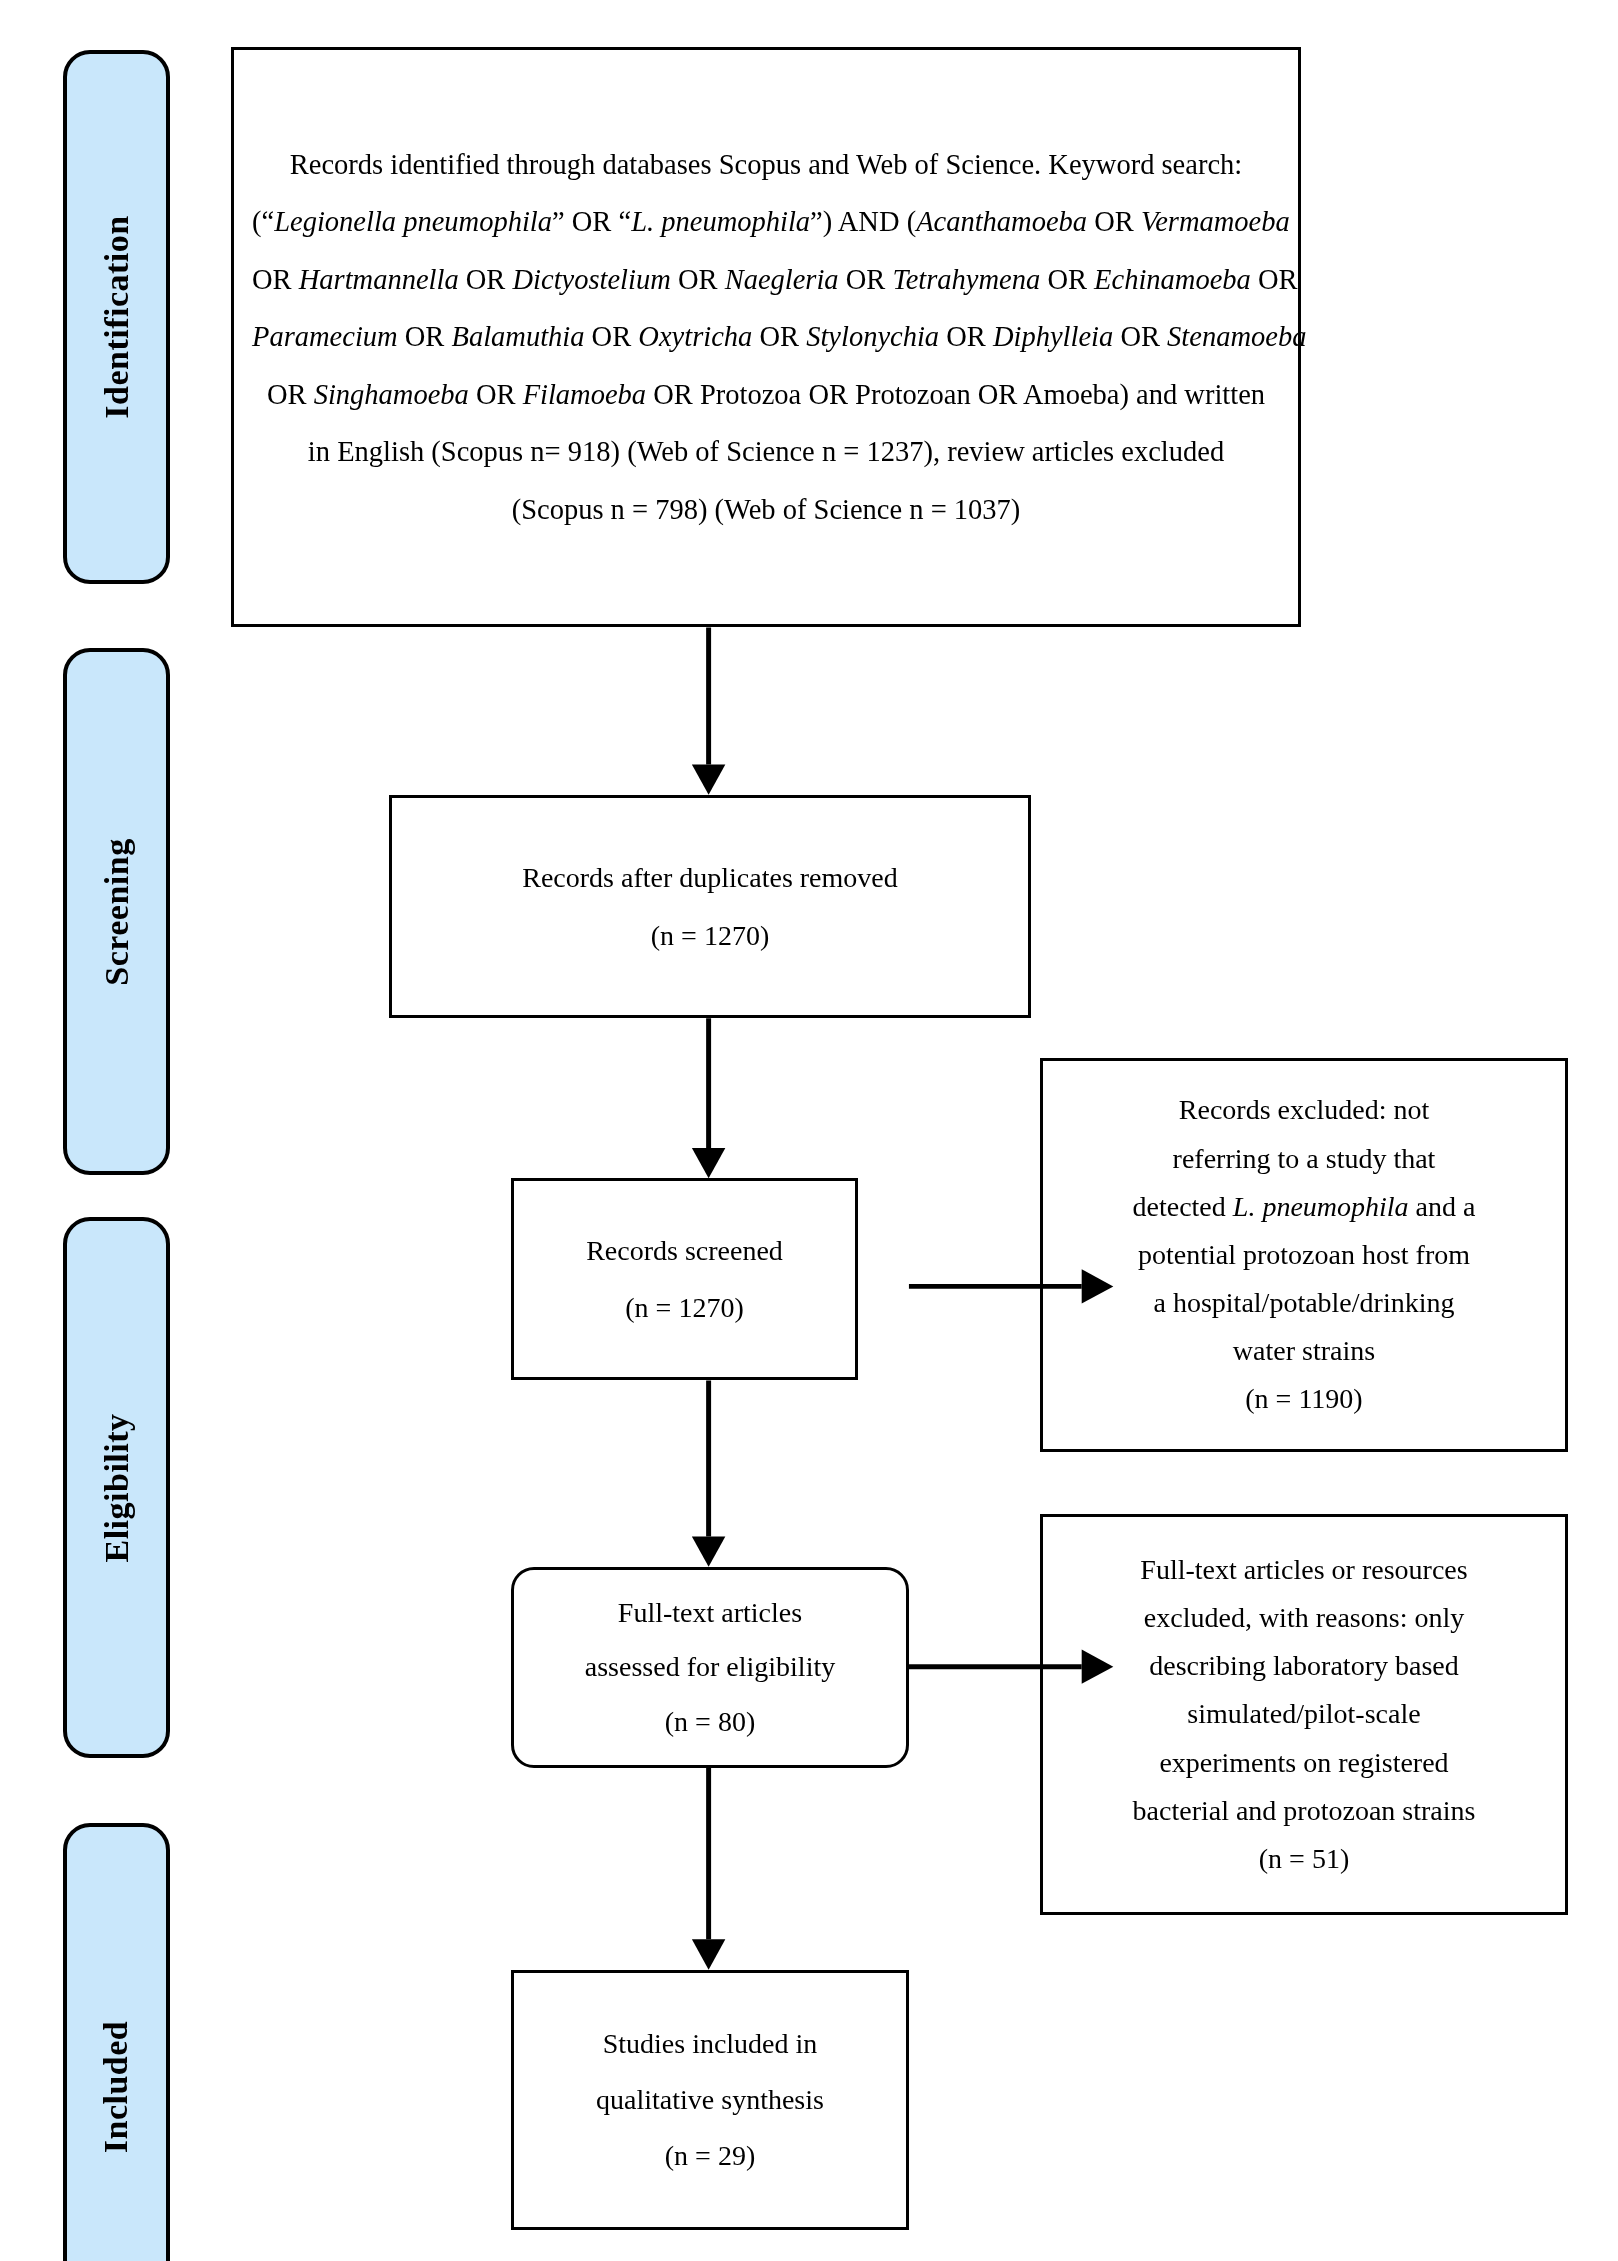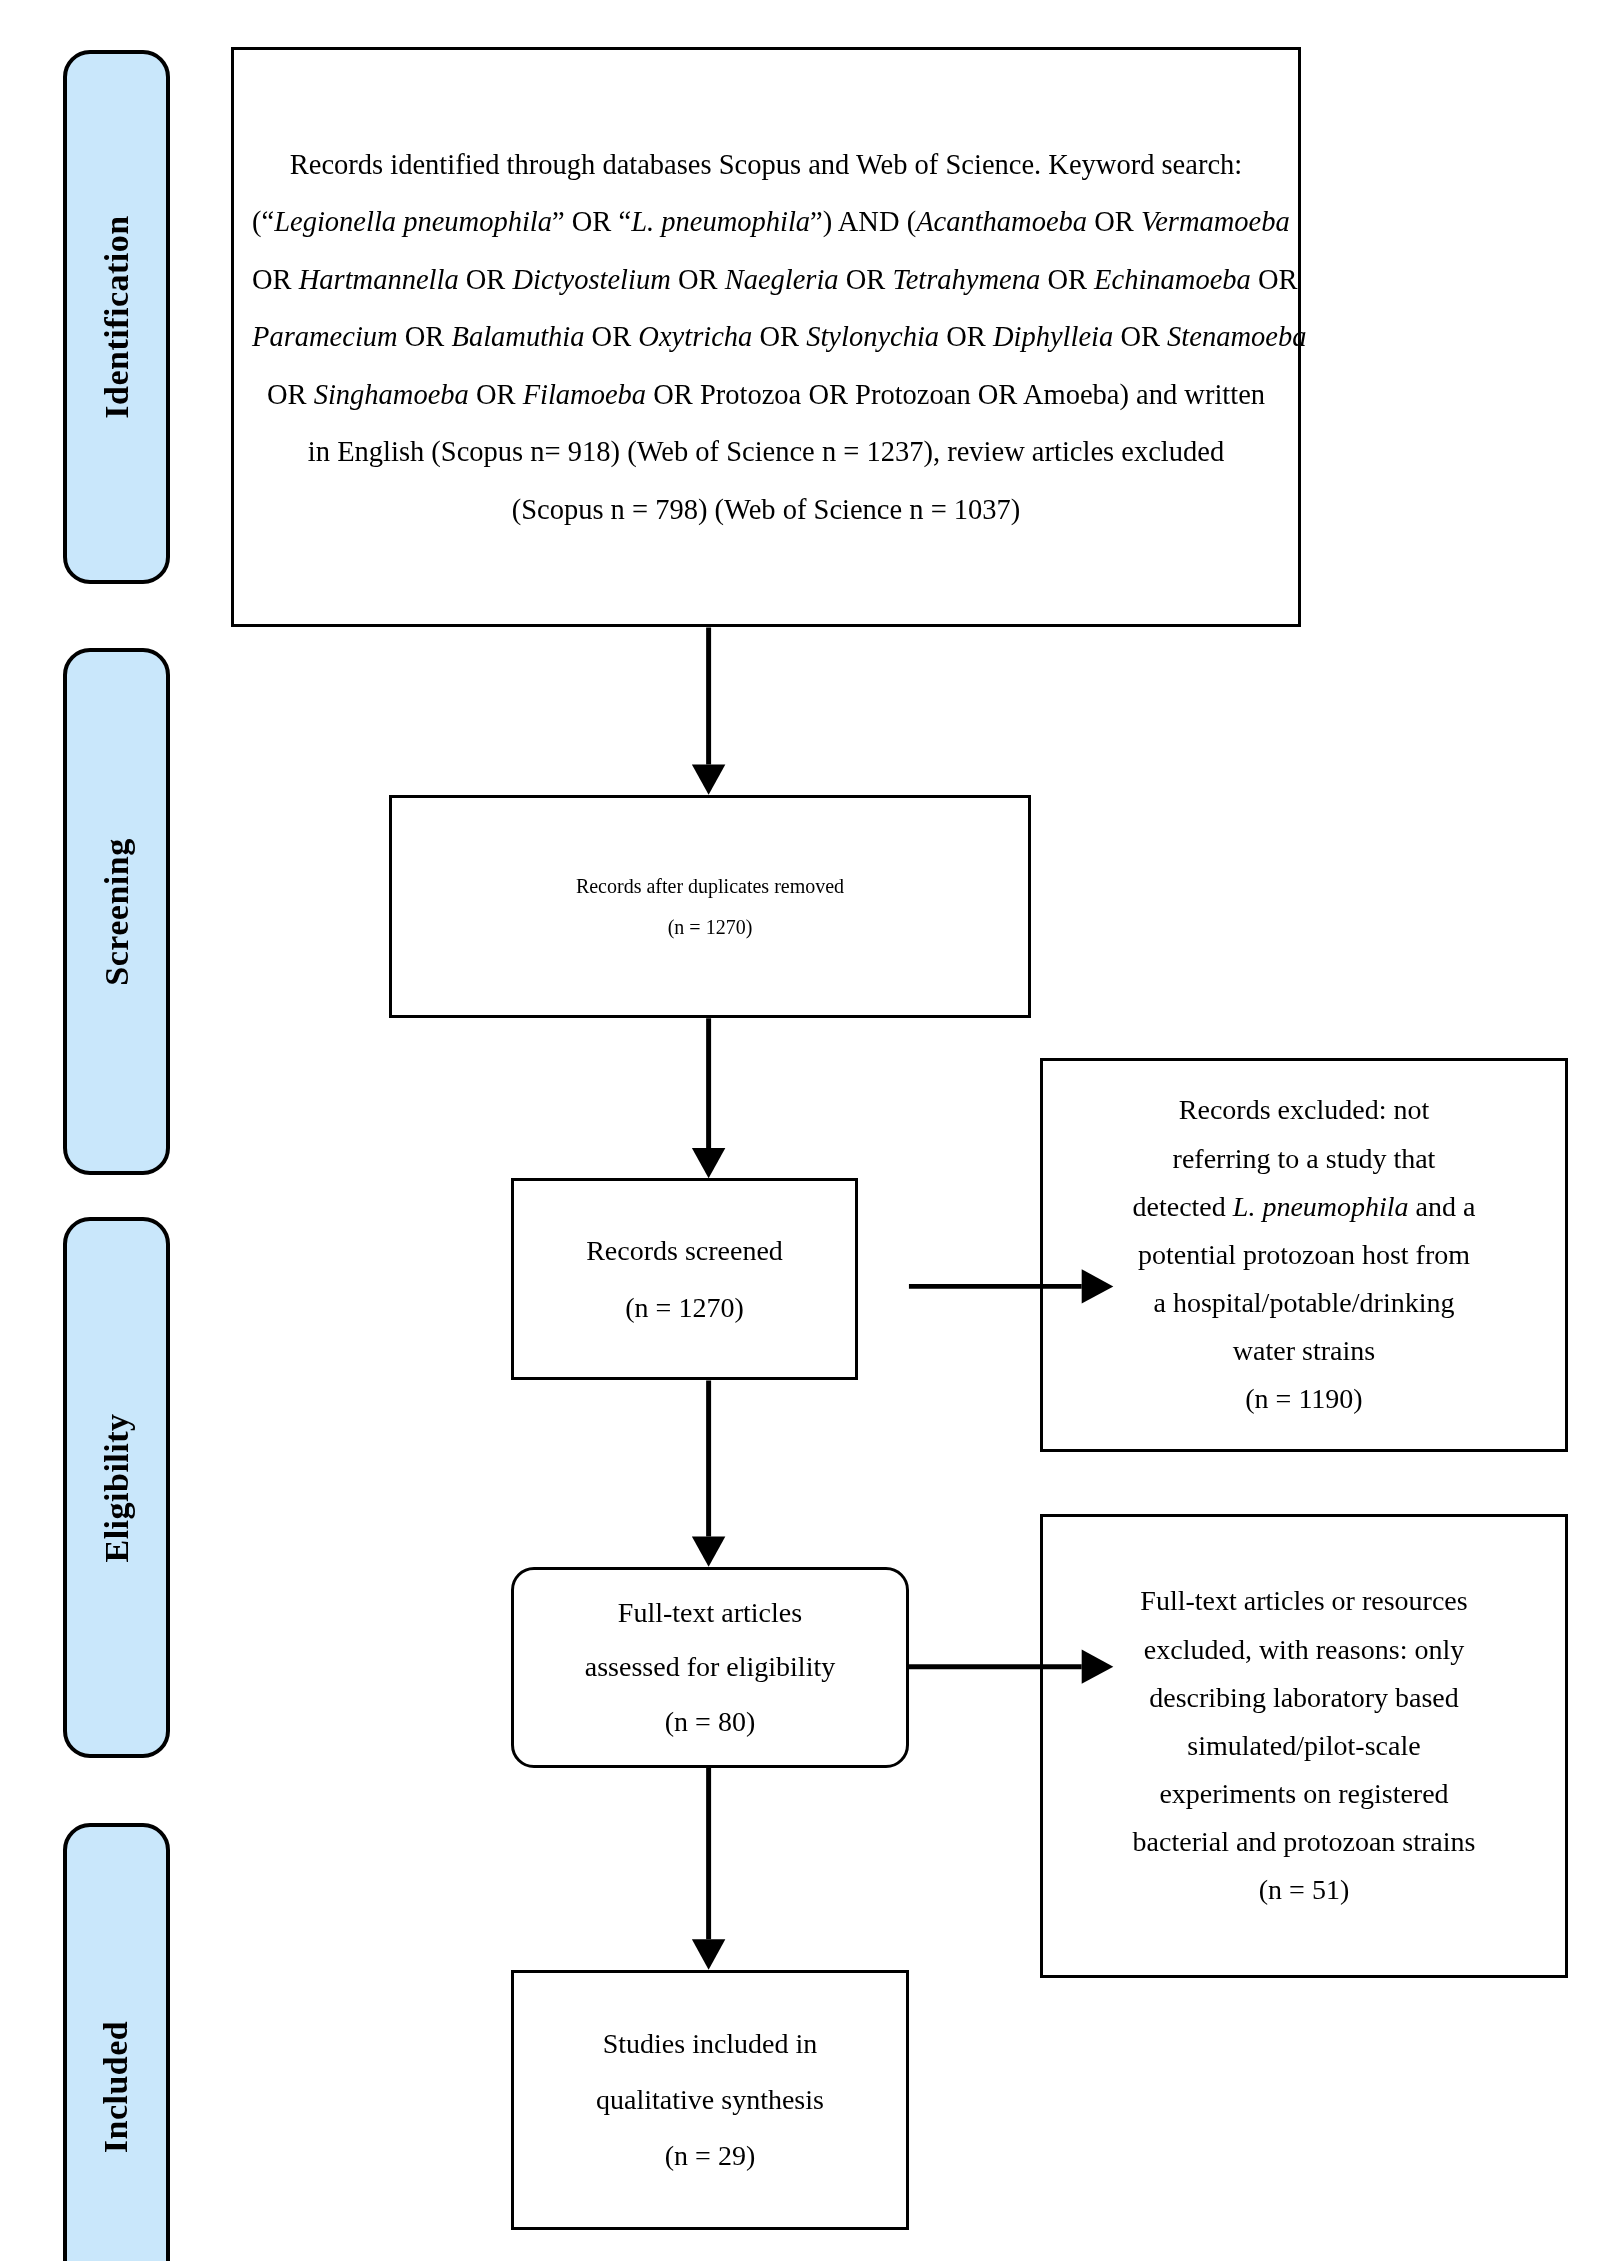--- a/index.html
+++ b/index.html
@@ -75,21 +75,21 @@
     font-size: 28.5px;
     line-height: 2.02;
   }
 
   #box-duplicates {
     left: 389px;
     top: 795px;
     width: 642px;
     height: 223px;
   }
-  #box-duplicates .line { font-size: 20px; line-height: 2.05; }
+  #box-duplicates .line { font-size: 28px; line-height: 2.05; }
 
   #box-screened {
     left: 511px;
     top: 1178px;
     width: 347px;
     height: 202px;
   }
   #box-screened .line { font-size: 28px; line-height: 2.05; }
 
   #box-records-excluded {
@@ -107,21 +107,21 @@
     width: 398px;
     height: 201px;
     border-radius: 23px;
   }
   #box-fulltext .line { font-size: 28px; line-height: 1.95; }
 
   #box-fulltext-excluded {
     left: 1040px;
     top: 1514px;
     width: 528px;
-    height: 464px;
+    height: 401px;
     padding: 0 10px;
   }
   #box-fulltext-excluded .line { font-size: 28px; line-height: 1.72; }
 
   #box-included {
     left: 511px;
     top: 1970px;
     width: 398px;
     height: 260px;
   }

